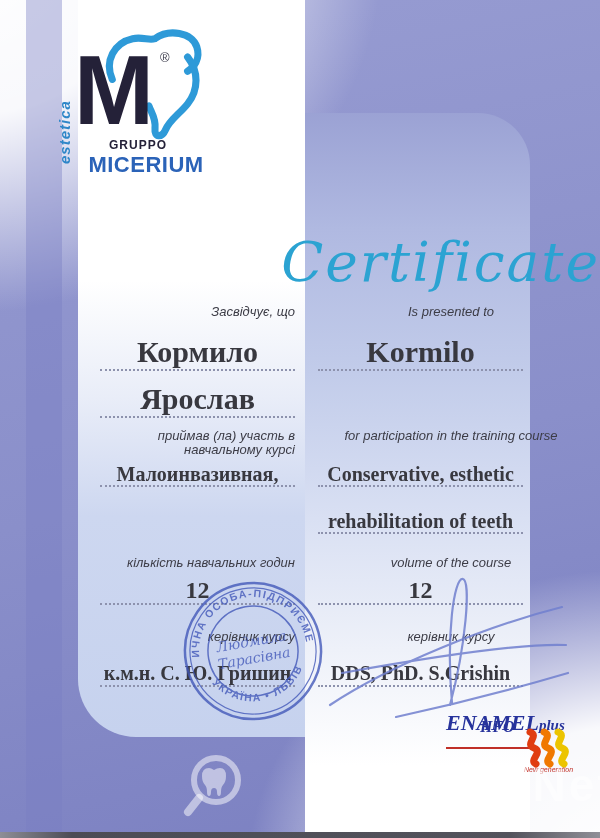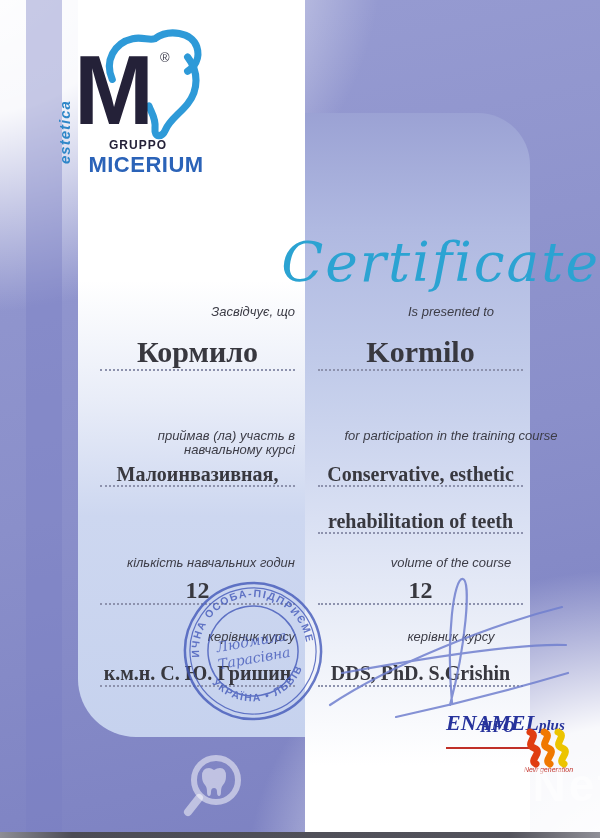--- a/index.html
+++ b/index.html
@@ -112,20 +112,21 @@
     <div class="micerium">MICERIUM</div>
   </div>
 
   <div class="title">Certificate</div>
 
   <div class="lbl l row-presented">Засвідчує, що</div>
   <div class="lbl r row-presented">Is presented to</div>
 
   <div class="val l name row-surname">Кормило</div>
   <div class="val r name row-surname">Kormilo</div>
+  <div class="val l name row-given">Ярослав</div>
 
   <div class="lbl l row-part">приймав (ла) участь  в навчальному курсі</div>
   <div class="lbl r row-part nowrap">for participation in the training course</div>
 
   <div class="val l course row-course1">Малоинвазивная,</div>
   <div class="val r course row-course1">Conservative, esthetic</div>
   <div class="val r course row-course2">rehabilitation of teeth</div>
 
   <div class="lbl l row-hourslbl">кількість навчальних годин</div>
   <div class="lbl r row-hourslbl">volume of the course</div>

